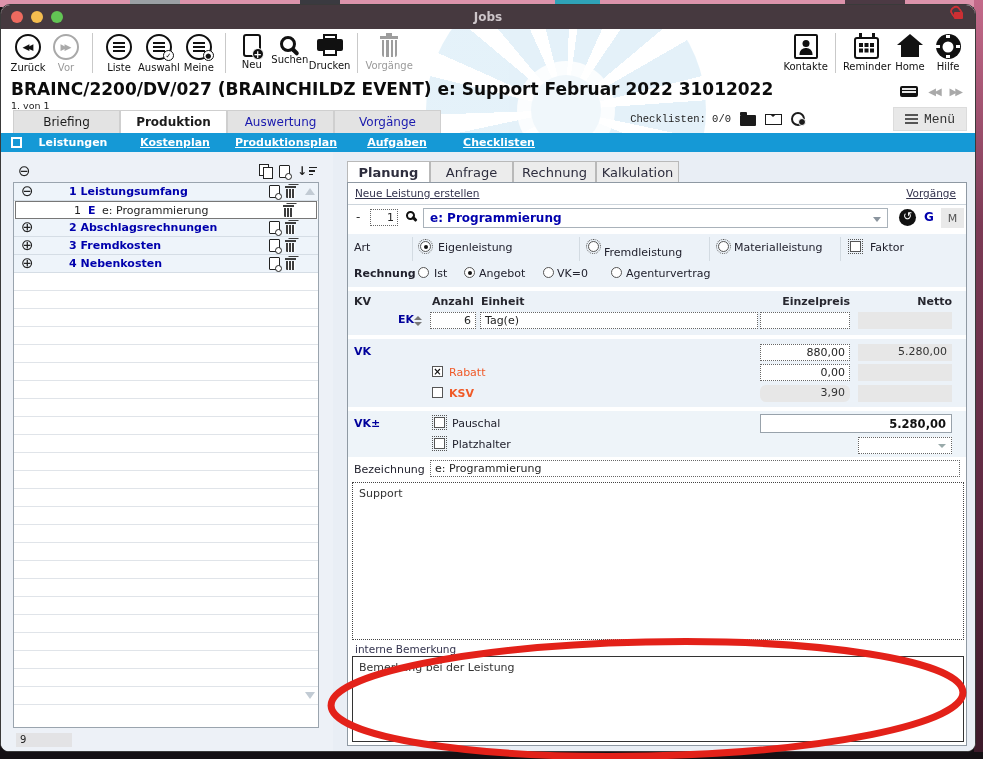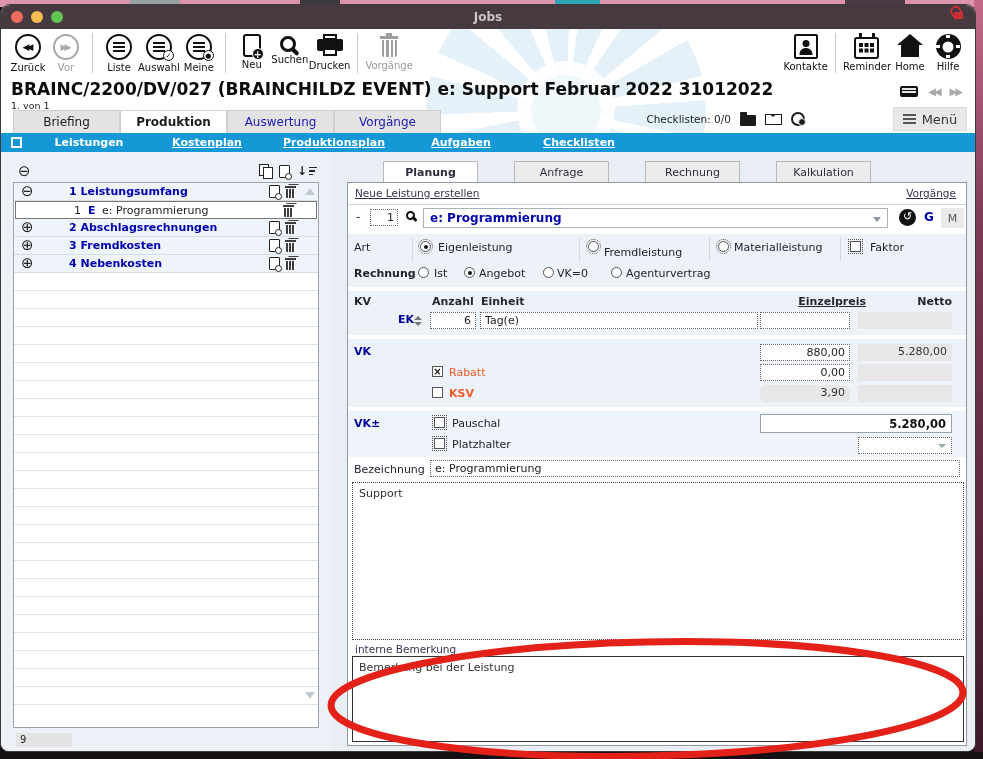--- a/index.html
+++ b/index.html
@@ -105,41 +105,41 @@
                  background:#fff; box-shadow:0 3px 0 #fff; opacity:.9; }
   .ffg { color:#a9a9a9; font-size:10px; letter-spacing:-2px; font-weight:bold; }
 
   
   .tabbar { position:relative; height:25px; display:flex; align-items:flex-end; z-index:2; }
   .mtab { width:107px; height:23px; background:#e3e3e3; border:1px solid #cfcfcf; border-bottom:none;
           display:flex; align-items:center; justify-content:center; font-size:12px; color:#1c1c1c; }
   .mtab:first-child { margin-left:12px; }
   .mtab.active { background:#fff; font-weight:bold; }
   .mtab.bluetext { color:#1a1aae; }
-  .tab-right { position:absolute; right:8px; bottom:2px; display:flex; align-items:center; gap:9px; }
+  .tab-right { position:absolute; right:8px; bottom:2px; display:flex; align-items:center; gap:9px;font-family:Liberation Mono, monospace; }
   .chk-lbl { font-size:10.5px; color:#222; }
   .folder { width:16px; height:11px; background:#1b1b1b; border-radius:1px; position:relative; margin-top:2px;}
   .folder::before { content:""; position:absolute; left:0; top:-2.5px; width:7px; height:3px;
                     background:#1b1b1b; border-radius:1px 1px 0 0; }
   .mail { width:17px; height:11px; border:1.6px solid #1b1b1b; position:relative; background:#fff; overflow:hidden;}
   .mail::before { content:""; position:absolute; left:-1px; top:-5px; width:0; height:0;
                   border-left:8px solid transparent; border-right:8px solid transparent;
                   border-bottom:7px solid #1b1b1b; transform:rotate(180deg); }
   .clockb { width:14px; height:14px; border:2px solid #1b1b1b; border-radius:50%; position:relative; }
   .clockb::after { content:""; position:absolute; right:-3px; bottom:-2px; width:6px; height:6px;
                    border-radius:50%; background:#1b1b1b; border:1px solid #fff; }
   .menu-btn { height:24px; width:74px; background:#e8e8e8; display:flex; align-items:center; gap:6px;
               justify-content:center; font-size:13px; color:#333; border:1px solid #dcdcdc; }
   .burger { width:13px; height:1.6px; background:#555; box-shadow:0 -4px 0 #555,0 4px 0 #555; }
 
   
   .subnav { height:19px; background:#1599d6; display:flex; align-items:center; color:#fff;
             font-size:11px; position:relative; z-index:3; }
   .sn-chk { width:11px; height:11px; border:2px solid #fff; margin:0 0 0 10px; }
-  .sn-item { width:102px; text-align:center; cursor:pointer;margin-left:16px; }
+  .sn-item { width:102px; text-align:center; cursor:pointer; }
   .sn-item.link { text-decoration:underline; font-weight:bold; }
   .sn-item.current { font-weight:bold; text-decoration:none; }
 
   
   .main { position:relative; height:600px; background:#e9eef5; z-index:2; }
 
   
   .lpanel { position:absolute; left:0; top:0; width:332px; height:600px; background:#edf1f7; }
   .tree-tools { position:absolute; left:12px; right:14px; top:12px; height:17px; }
   .tt-left { position:absolute; left:5px; top:0; }
@@ -175,22 +175,22 @@
   .tri-up, .tri-dn { position:absolute; right:3px; width:0; height:0;
                      border-left:5px solid transparent; border-right:5px solid transparent; }
   .tri-up { top:5px; border-bottom:7px solid #c2cbd4; }
   .tri-dn { bottom:28px; border-top:7px solid #c2cbd4; }
   .count-box { position:absolute; left:15px; top:581px; width:56px; height:14px; background:#e3e3e5;
                font-size:10px; color:#222; padding:1px 4px; }
 
   
   .rpanel { position:absolute; left:340px; top:0; width:636px; height:600px; }
   .dtabs { position:absolute; left:6px; top:9px; display:flex; }
-  .dtab { width:95px; height:21px; background:#ececec; border:1px solid #b9b9b9; border-bottom:none;
-          display:flex; align-items:center; justify-content:center; font-size:11px; color:#2e2e3e;margin-left:36px; }
+  .dtab { width:83px; height:21px; background:#ececec; border:1px solid #b9b9b9; border-bottom:none;
+          display:flex; align-items:center; justify-content:center; font-size:13px; color:#2e2e3e; }
   .dtab.active { background:#fff; font-weight:bold; position:relative; z-index:2; }
   .card { position:absolute; left:6px; top:30px; width:620px; height:564px; background:#fff;
           border:1px solid #8f99a3; }
 
   .linkrow { position:absolute; left:0; top:0; width:100%; height:22px; border-bottom:1px solid #cdd5dc; }
   .linknew { position:absolute; left:7px; top:4px; font-size:10.5px; color:#33334e; text-decoration:underline; }
   .linkvg  { position:absolute; right:10px; top:4px; font-size:10.5px; color:#33334e; text-decoration:underline; }
 
   .selrow { position:absolute; left:0; top:22px; width:100%; height:27px; }
   .minusb { position:absolute; left:8px; top:5px; font-size:12px; color:#333; }
@@ -543,21 +543,21 @@
             <span class="radio" style="left:195px; top:33px;"></span>
             <span class="olabel" style="left:209px; top:33px;">VK=0</span>
             <span class="radio" style="left:263px; top:33px;"></span>
             <span class="olabel" style="left:278px; top:33px;">Agenturvertrag</span>
           </div>
 
           <div class="sect" style="top:108px; height:44px;">
             <span class="ghead" style="left:6px; top:4px;">KV</span>
             <span class="ghead" style="left:84px; top:4px;">Anzahl</span>
             <span class="ghead" style="left:133px; top:4px;">Einheit</span>
-            <span class="ghead" style="left:428px; top:4px; width:90px; text-align:right;text-decoration:underline;">Einzelpreis</span>
+            <span class="ghead" style="left:412px; top:4px; width:90px; text-align:right;">Einzelpreis</span>
             <span class="ghead" style="left:510px; top:4px; width:94px; text-align:right;">Netto</span>
 
             <span class="flabel navy" style="top:22px;margin-left:44px;">EK</span>
             <span class="eksort" style="top:25px;"></span>
             <span class="fld num" style="left:82px; top:21px; width:46px;">6</span>
             <span class="fld" style="left:132px; top:21px; width:278px;">Tag(e)</span>
             <span class="fld num" style="left:412px; top:21px; width:90px;"></span>
             <span class="ro" style="left:510px; top:21px; width:94px;"></span>
           </div>
 

